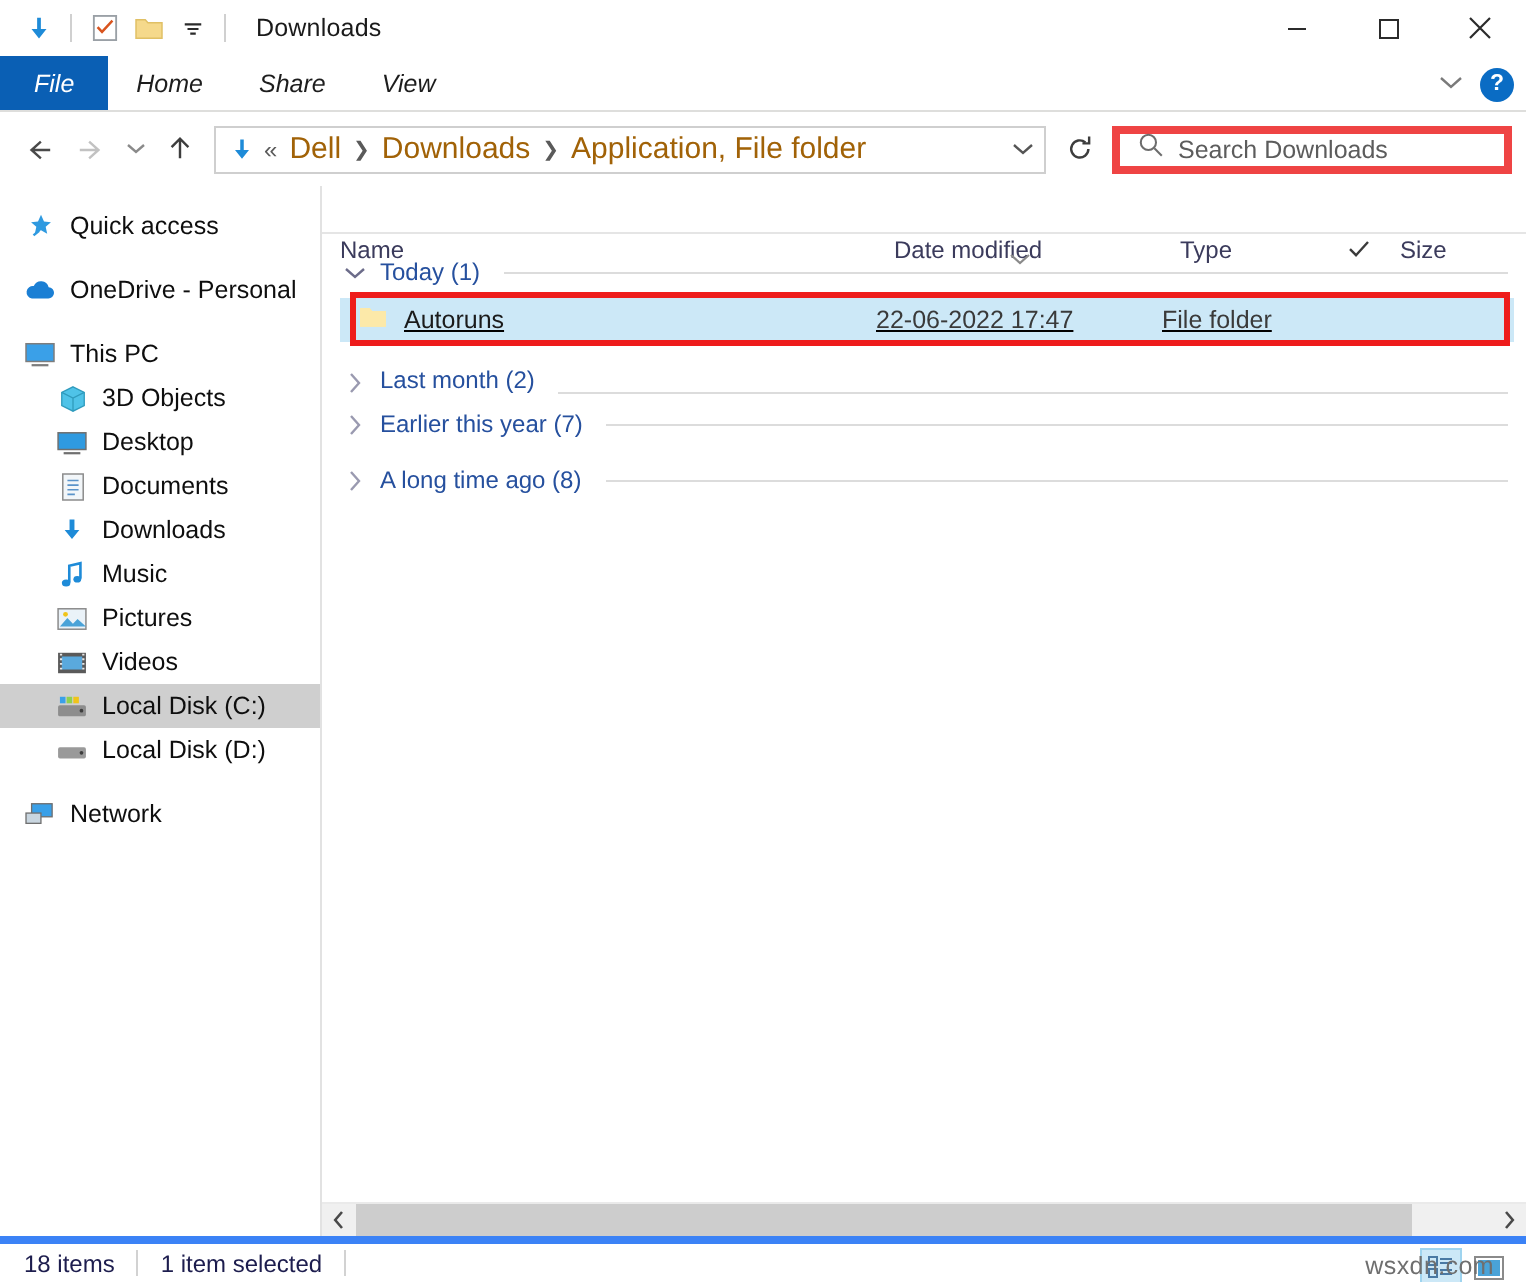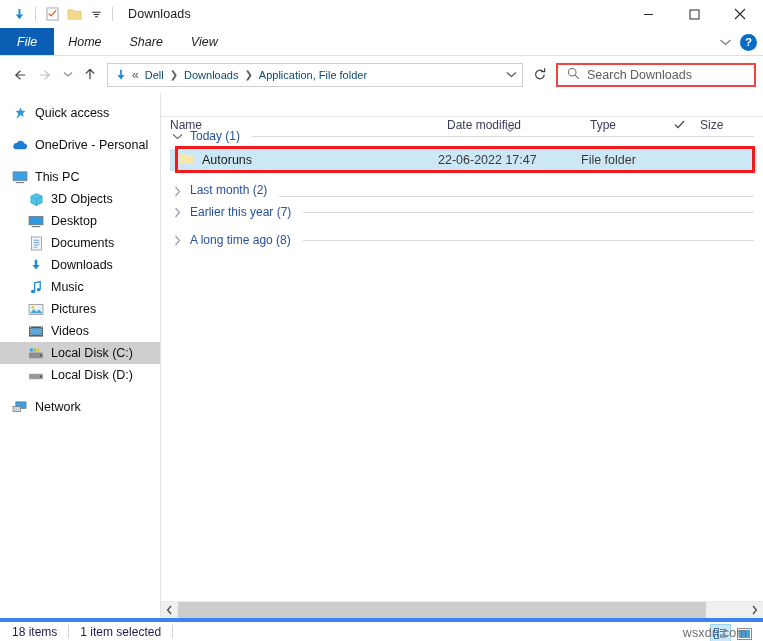--- a/index.html
+++ b/index.html
@@ -30,25 +30,25 @@
               display: flex; align-items: center; justify-content: center; font-weight: bold; }
   .ribbon-underline { position: absolute; left: 0; right: 0; bottom: 0; height: 1px; background: #dededc; }
 
   
   .addrbar { height: 37px; flex: 0 0 37px; display: flex; align-items: center; padding: 0 7px 0 6px; gap: 0; background: #fff; }
   .navbtn { width: 26px; height: 26px; display: flex; align-items: center; justify-content: center; }
   .navbtn.small { width: 19px; }
   .addrbox { flex: 1; height: 24px; border: 1px solid #cfcfcf; background: #fff; display: flex; align-items: center;
              margin-left: 4px; margin-right: 5px; padding-left: 5px; }
   .crumbs { display: flex; align-items: center; flex: 1; gap: 0; overflow: hidden; }
-  .crumb { font-size: 11px; color: #0c4a6e; padding: 0 5px; white-space: nowrap; }
+  .crumb { font-size: 15px; color: #a16207; padding: 0 5px; white-space: nowrap; }
   .crumb-sep { color: #5a5a5a; font-size: 10px; padding: 0 1px; }
   .addr-caret { width: 22px; display: flex; align-items: center; justify-content: center; }
   .refresh { width: 24px; height: 24px; display: flex; align-items: center; justify-content: center; margin-right: 4px; }
-  .searchbox { width: 200px; height: 24px; border: 2px solid #ef4444; display: flex; align-items: center; gap: 7px; padding-left: 9px; }
+  .searchbox { width: 200px; height: 24px; border: 4px solid #ef4444; display: flex; align-items: center; gap: 7px; padding-left: 9px; }
   .search-ph { font-size: 12.5px; color: #5c5c5c; }
 
   
   .body { flex: 1; display: flex; min-height: 0; }
   .sidebar { width: 160px; flex: 0 0 160px; background: #fff; padding-top: 9px; overflow: hidden; position: relative; }
   .nav-item { height: 22px; display: flex; align-items: center; gap: 7px; padding-left: 12px; font-size: 12.5px; color: #0e0e0e; white-space: nowrap; }
   .nav-item.indent { padding-left: 28px; }
   .nav-item.spacer-top { margin-top: 10px; }
   .nav-item.selected { background: #cfcfcf; }
   .nav-ico { width: 16px; height: 16px; display: flex; align-items: center; justify-content: center; flex: 0 0 16px; }
@@ -64,21 +64,21 @@
   .col-size { flex: 1; }
   .sort-caret { position: absolute; top: -3px; left: 50%; transform: translateX(-50%); }
   .col-check { position: absolute; right: 6px; top: 50%; transform: translateY(-50%); }
 
   .filelist { flex: 1; overflow: hidden; position: relative; padding-top: 6px; }
   .group { display: flex; align-items: center; height: 26px; padding-left: 9px; gap: 6px; }
   .group-caret { width: 14px; display: flex; align-items: center; justify-content: center; }
   .group-label { font-size: 12px; color: #26509e; white-space: nowrap; }
   .group-rule { flex: 1; height: 1px; background: #dcdcdc; margin-left: 6px; margin-right: 9px; }
 
-  .row { height: 22px; display: flex; align-items: center; position: relative; margin: 0 6px 0 9px; }
+  .row { height: 22px; display: flex; align-items: center; position: relative; margin: 0 6px 0 9px; text-decoration: underline; }
   .row.selected { background: #cce8f7; }
   .cell { font-size: 12.5px; color: #1b1b1b; display: flex; align-items: center; white-space: nowrap; overflow: hidden; }
   .cell-name { width: 268px; flex: 0 0 268px; gap: 8px; padding-left: 9px; }
   .cell-date { width: 143px; flex: 0 0 143px; color: #3a3a3a; }
   .cell-type { width: 110px; flex: 0 0 110px; color: #3a3a3a; }
   .redbox { position: absolute; border: 3px solid #ee1c1c; left: 5px; right: 2px; top: -3px; height: 27px; pointer-events: none; }
 
   
   .hscroll { height: 17px; flex: 0 0 17px; display: flex; align-items: stretch; background: #f0f0f0; border-top: 1px solid #eaeaea; }
   .hs-arrow { width: 17px; display: flex; align-items: center; justify-content: center; background: #f0f0f0; }

